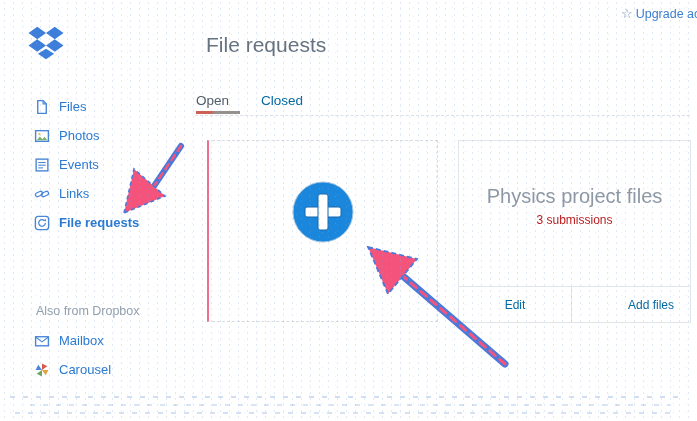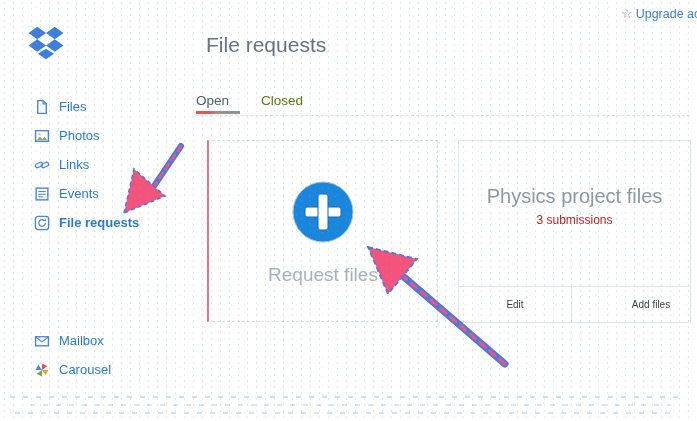--- a/index.html
+++ b/index.html
@@ -23,37 +23,37 @@
   .nav{position:absolute;left:34px;top:92px;width:150px;}
   .nav-item{display:flex;align-items:center;height:29px;color:#2a7ad2;font-size:13px;cursor:pointer;}
   .nav-item .ic{width:16px;height:16px;margin-right:9px;flex:0 0 16px;}
   .nav-item.selected span{font-weight:bold;}
   .section-label{position:absolute;left:36px;top:304px;font-size:12.5px;color:#93a0ad;}
   .nav2{position:absolute;left:34px;top:326px;width:150px;}
 
   
   .page-title{position:absolute;left:206px;top:33px;font-size:21px;color:#66727f;}
   .tabs{position:absolute;left:196px;top:93px;display:flex;gap:32px;font-size:13.5px;}
-  .tab{cursor:pointer;color:#4d7c0f;padding-bottom:5px;}
+  .tab{cursor:pointer;color:#0369a1;padding-bottom:5px;}
   .tab.active{color:#505b66;}
   .tab-underline{position:absolute;left:196px;top:111px;width:44px;height:3px;
     background:linear-gradient(90deg,#cf5f52 0 32%,#95918f 45%);}
   .tab-divider{position:absolute;left:195px;top:115px;width:495px;border-top:1px dashed #dbe0e6;}
 
   .card{position:absolute;background:#fff;box-sizing:border-box;}
   .request-card{left:207px;top:140px;width:231px;height:182px;
     border:1px dashed #d8dce1;border-left:2px solid #ef6d8d;text-align:center;cursor:pointer;}
   .request-card .plus-wrap{margin-top:39px;}
   .request-card .req-label{margin-top:16px;font-size:19px;color:#a8b0ba;}
 
   .project-card{left:458px;top:140px;width:233px;height:183px;border:1px solid #e2e5e9;text-align:center;}
   .project-title{padding-top:44px;font-size:20px;color:#8e98a4;}
   .project-sub{margin-top:5px;font-size:12px;color:#b91c1c;}
   .card-footer{position:absolute;left:0;right:0;bottom:0;height:35px;display:flex;
-    border-top:1px solid #e2e5e9;font-size:10px;color:#404040;gap:40px;}
+    border-top:1px solid #e2e5e9;font-size:12px;color:#0369a1;gap:40px;}
   .card-btn{display:flex;align-items:center;justify-content:center;cursor:pointer;}
   .card-btn.edit{width:112px;border-right:1px solid #e2e5e9;}
   .card-btn.add{flex:1;}
 
   .arrows{position:absolute;left:0;top:0;z-index:40;pointer-events:none;}
 </style>
 </head>
 <body>
 
 <div class="screen">
@@ -85,44 +85,45 @@
     <div class="nav-item">
       <svg class="ic" viewBox="0 0 15 15">
         <rect x="1.5" y="2.5" width="12" height="10" fill="none" stroke="#4a86d8" stroke-width="1.3"></rect>
         <circle cx="5" cy="5.7" r="1.1" fill="#e8c44d"></circle>
         <path d="M2.5 11.5l3-3.6 2.4 2.6 2-2.3 2.6 3.3z" fill="#7cb36b"></path>
       </svg>
       <span>Photos</span>
     </div>
     <div class="nav-item">
       <svg class="ic" viewBox="0 0 15 15">
-        <rect x="1.2" y="5.7" width="7" height="3.6" rx="1.8" fill="none" stroke="#4a86d8" stroke-width="1.2" transform="rotate(-25 4.7 7.5)"></rect>
-        <rect x="6.8" y="5.7" width="7" height="3.6" rx="1.8" fill="none" stroke="#4a86d8" stroke-width="1.2" transform="rotate(-25 10.3 7.5)"></rect>
-      </svg>
-      <span>Links</span>
-    </div>
-    <div class="nav-item">
-      <svg class="ic" viewBox="0 0 15 15">
         <rect x="2" y="2" width="11" height="11" fill="none" stroke="#4a86d8" stroke-width="1.3"></rect>
         <line x1="4" y1="5.2" x2="11" y2="5.2" stroke="#4a86d8" stroke-width="1"></line>
         <line x1="4" y1="7.7" x2="11" y2="7.7" stroke="#4a86d8" stroke-width="1"></line>
         <line x1="4" y1="10.2" x2="8.5" y2="10.2" stroke="#4a86d8" stroke-width="1"></line>
       </svg>
       <span>Events</span>
+    </div>
+    <div class="nav-item">
+      <svg class="ic" viewBox="0 0 15 15">
+        <rect x="1.2" y="5.7" width="7" height="3.6" rx="1.8" fill="none" stroke="#4a86d8" stroke-width="1.2" transform="rotate(-25 4.7 7.5)"></rect>
+        <rect x="6.8" y="5.7" width="7" height="3.6" rx="1.8" fill="none" stroke="#4a86d8" stroke-width="1.2" transform="rotate(-25 10.3 7.5)"></rect>
+      </svg>
+      <span>Links</span>
     </div>
     <div class="nav-item selected">
       <svg class="ic" viewBox="0 0 15 15">
         <rect x="1.3" y="1.3" width="12.4" height="12.4" rx="2.5" fill="none" stroke="#4a86d8" stroke-width="1.3"></rect>
         <path d="M10.6 7.5a3.1 3.1 0 1 1-1-2.3" fill="none" stroke="#4a86d8" stroke-width="1.2"></path>
         <polygon points="10.9,3.6 11.3,6.2 8.8,5.4" fill="#4a86d8"></polygon>
       </svg>
       <span>File requests</span>
     </div>
   </div>
 
+  <div class="section-label">Also from Dropbox</div>
 
   <div class="nav2">
     <div class="nav-item">
       <svg class="ic" viewBox="0 0 15 15">
         <rect x="1.5" y="3.5" width="12" height="8.5" fill="none" stroke="#4a86d8" stroke-width="1.3"></rect>
         <path d="M1.5 3.8l6 4.5 6-4.5" fill="none" stroke="#4a86d8" stroke-width="1.1"></path>
       </svg>
       <span>Mailbox</span>
     </div>
     <div class="nav-item">
@@ -147,21 +148,20 @@
 
   <div class="card request-card">
     <div class="plus-wrap">
       <svg width="64" height="64" viewBox="0 0 64 64">
         <circle cx="32" cy="32" r="30" fill="#1b87dc" stroke="#a8c4e0" stroke-width="1"></circle>
         <rect x="14" y="27" width="36" height="10" rx="2" fill="#ffffff" stroke="#1566b0" stroke-width="1"></rect>
         <rect x="27" y="14" width="10" height="36" rx="2" fill="#ffffff" stroke="#1566b0" stroke-width="1"></rect>
         <rect x="28" y="28" width="8" height="8" fill="#ffffff"></rect>
       </svg>
     </div>
-    <div class="req-label">Request files</div>
   </div>
 
   <div class="card project-card">
     <div class="project-title">Physics project files</div>
     <div class="project-sub">3 submissions</div>
     <div class="card-footer">
       <div class="card-btn edit">Edit</div>
       <div class="card-btn add">Add files</div>
     </div>
   </div>

